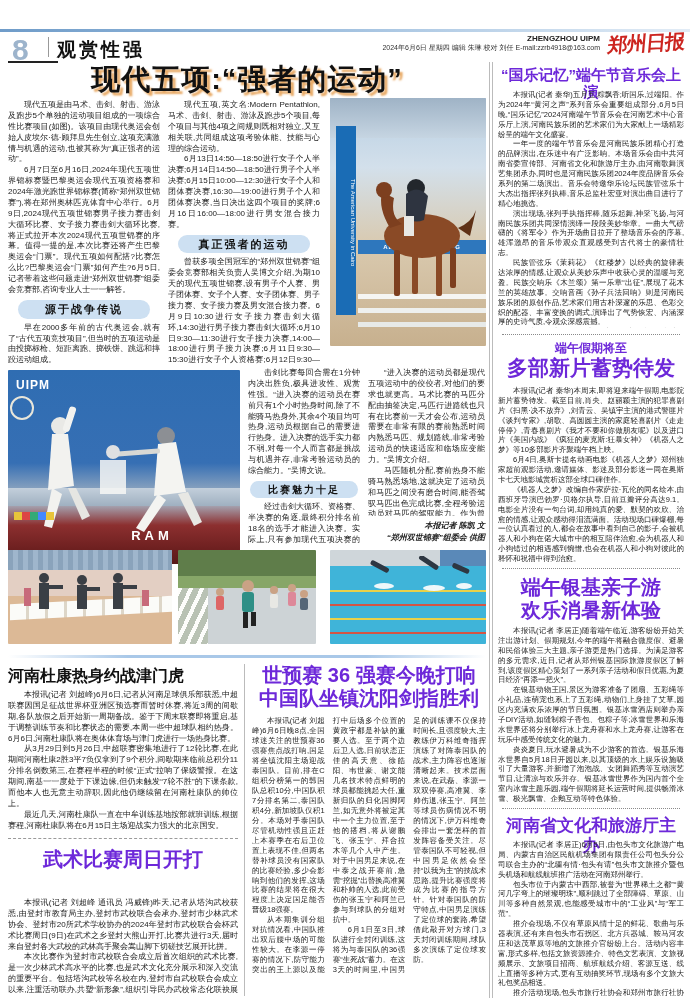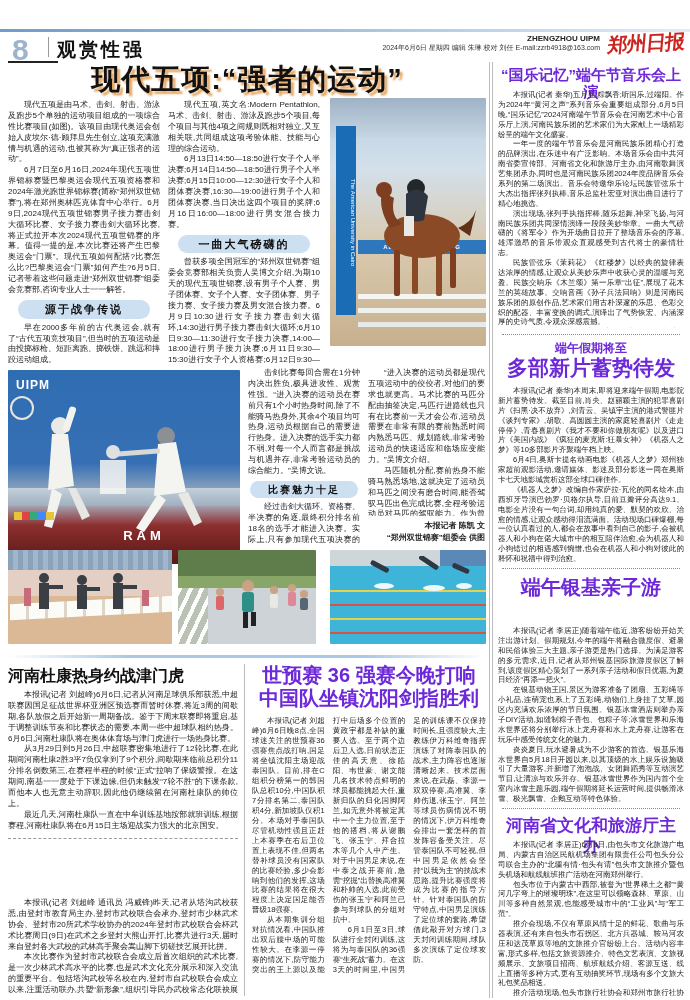--- a/index.html
+++ b/index.html
@@ -15,21 +15,21 @@
         text-shadow:3px 3px 2px #e8a964;}
   .h-center{font-weight:900;text-align:center;color:#6d28d9;line-height:1.15;}
   .h-left{font-weight:900;text-align:left;color:#111;}
   .dotrule{border-top:1px dotted #8a8a8a;height:0;}
   .dashrule{border-top:1px dashed #9a9a9a;height:0;}
   .vrule{width:1px;background:#bbb;}
   .bluebar{background:linear-gradient(90deg,#6f9cc9 0%,#9dbede 45%,#e2ecf6 100%);}
   .bluediv{background:linear-gradient(90deg,rgba(169,200,232,0) 0%,#a9c8e8 25%,#a9c8e8 75%,rgba(169,200,232,0) 100%);}
   .photo{overflow:hidden;border-radius:1px;}
   .vtext{writing-mode:vertical-rl;}
-  .credit{font-size:8px;font-weight:bold;text-align:right;line-height:1.5;color:#222;}
+  .credit{font-size:8px;font-weight:bold;text-align:right;line-height:1.5;color:#222;font-style:italic;}
 </style>
 </head>
 <body>
 
 <div id="page">
 
   <div class="abs bluebar" style="left:0;top:29px;width:690px;height:3px;"></div>
   <div class="abs" style="left:12px;top:33px;font-size:30px;font-weight:bold;color:#9db4cc;">8</div>
   <div class="abs" style="left:48px;top:37px;width:1px;height:20px;background:#999;"></div>
   <div class="abs" style="left:57px;top:37px;font-size:19px;font-weight:bold;letter-spacing:3px;color:#111;">观赏性强</div>
@@ -51,21 +51,21 @@
     <div>
         <p class="para">早在2000多年前的古代奥运会,就有了“古代五项竞技项目”,但当时的五项运动是由投掷标枪、短距离跑、掷铁饼、跳远和摔跤运动组成。</p>
       </div>
   </div>
 
   <div class="abs body-text" style="left:168px;top:100px;width:152px;height:264px;">
     <div>
         <p class="para">现代五项,英文名:Modern Pentathlon,马术、击剑、射击、游泳及跑步5个项目,每个项目与其他4项之间规则既相对独立,又互相关联,共同组成这项考验体能、技能与心理的综合运动。</p>
         <p class="para">6月13日14:50—18:50进行女子个人半决赛;6月14日14:50—18:50进行男子个人半决赛;6月15日10:00—12:30进行女子个人和团体赛决赛,16:30—19:00进行男子个人和团体赛决赛,当日决出这四个项目的奖牌;6月16日16:00—18:00进行男女混合接力赛。</p>
       </div>
-    <div class="pill">一曲大气磅礴的</div>
+    <div class="pill">真正强者的运动</div>
     <div>
         <p class="para">曾获多项全国冠军的“郑州双世锦赛”组委会竞赛部相关负责人吴博文介绍,为期10天的现代五项世锦赛,设有男子个人赛、男子团体赛、女子个人赛、女子团体赛、男子接力赛、女子接力赛及男女混合接力赛。6月9日10:30进行女子接力赛击剑大循环,14:30进行男子接力赛击剑大循环;6月10日9:30—11:30进行女子接力决赛,14:00—18:00进行男子接力决赛;6月11日9:30—15:30进行女子个人资格赛;6月12日9:30—12:30、14:00—18:00进行男子个人资格赛。</p>
       </div>
   </div>
 
   <div class="abs photo" style="left:330px;top:98px;width:156px;height:248px;background:linear-gradient(180deg,#b6cde1 0%,#d3e0eb 28%,#d9c9ae 60%,#c7b08e 100%);">
     <div class="abs" style="left:0;top:0;width:156px;height:40px;background:linear-gradient(180deg,#9fb3c6,#c6d5e2);"></div>
     <div class="abs vtext" style="left:6px;top:28px;width:20px;height:185px;background:#1a6cb5;color:#fff;font-size:6px;text-align:center;padding-top:4px;">The American University in Cairo</div>
     <div class="abs" style="left:28px;top:142px;width:128px;height:14px;background:#2e77bd;color:#fff;font-size:6px;font-weight:bold;text-align:center;line-height:14px;letter-spacing:1px;">ABSOLUTE FENCING</div>
     <div class="abs" style="left:28px;top:196px;width:128px;height:5px;background:#f5f5f2;"></div>
@@ -97,21 +97,21 @@
       <path d="M44 88 L36 126 L44 128 L54 94 Z" fill="#f2f2ef"></path>
       <path d="M60 88 L74 120 L82 116 L68 88 Z" fill="#e6e6e2"></path>
       <circle cx="158" cy="36" r="9" fill="#8c8f94"></circle>
       <path d="M150 44 L168 42 L178 92 L146 96 Z" fill="#f4f4f1"></path>
       <rect x="108" y="50" width="44" height="5" rx="2" fill="#d8d8d4" transform="rotate(-4 130 52)"></rect>
       <path d="M150 94 L128 128 L136 132 L158 100 Z" fill="#f4f4f1"></path>
       <path d="M170 94 L186 126 L194 122 L180 92 Z" fill="#e8e8e4"></path>
       <rect x="92" y="60" width="26" height="34" fill="#f7f7f4" opacity="0.85"></rect>
       <circle cx="105" cy="52" r="7" fill="#dfe0e2"></circle>
     </svg>
-    <div class="abs" style="left:0;top:158px;width:272px;text-align:center;color:#fff;font-weight:900;font-size:13px;letter-spacing:4px;">RAM</div>
+    <div class="abs" style="left:8px;top:158px;width:272px;text-align:center;color:#fff;font-weight:900;font-size:13px;letter-spacing:4px;">RAM</div>
     <div class="abs" style="left:6px;top:142px;width:40px;height:8px;background:linear-gradient(90deg,#e8c43a 0 8px,#d44 8px 16px,#3a7 16px 24px,#48f 24px 32px,#e8c43a 32px 40px);"></div>
   </div>
 
   <div class="abs body-text" style="left:248px;top:368px;width:112px;height:178px;">
     <div>
         <p class="para">击剑比赛每回合需在1分钟内决出胜负,极具进攻性、观赏性强。“进入决赛的运动员在赛前只有1个小时热身时间,除了不能骑马热身外,其余4个项目均可热身,运动员根据自己的需要进行热身。进入决赛的选手实力都不弱,对每一个人而言都是挑战与机遇并存,非常考验运动员的综合能力。”吴博文说。</p>
       </div>
     <div class="pill" style="margin:4px 2px;font-size:10px;">比赛魅力十足</div>
     <div>
         <p class="para">经过击剑大循环、资格赛、半决赛的角逐,最终积分排名前18名的选手才能进入决赛。实际上,只有参加现代五项决赛的选手才会比马术这一项,而此前比的只有击剑、游泳、激光跑这些项目。</p>
@@ -189,20 +189,21 @@
 
   <div class="abs h-left" style="left:8px;top:666px;width:232px;font-size:16px;">河南杜康热身约战津门虎</div>
   <div class="abs body-text" style="left:8px;top:690px;width:230px;height:142px;">
       <p class="para">本报讯(记者 刘超峰)6月6日,记者从河南足球俱乐部获悉,中超联赛因国足征战世界杯亚洲区预选赛而暂时休赛,将近3周的间歇期,各队放假之后开始新一周期备战。鉴于下周末联赛即将重启,基于调整训练节奏和比赛状态的需要,本周一些中超球队相约热身。6月6日,河南杜康队将在奥体体育场与津门虎进行一场热身比赛。</p>
       <p class="para">从3月29日到5月26日,中超联赛密集地进行了12轮比赛,在此期间河南杜康2胜3平7负仅拿到了9个积分,间歇期来临前总积分11分排名倒数第三,在赛程半程的时候“正式”拉响了保级警报。在这期间,南基一一度处于下课边缘,但仍未触发“7轮不胜”的下课条款,而他本人也无意主动辞职,因此他仍继续留在河南杜康队的帅位上。</p>
       <p class="para">最近几天,河南杜康队一直在中牟训练基地按部就班训练,根据赛程,河南杜康队将在6月15日主场迎战实力强大的北京国安。</p>
     </div>
   <div class="abs dashrule" style="left:8px;top:838px;width:230px;"></div>
 
   <div class="abs h-center" style="left:8px;top:848px;width:230px;font-size:20px;">
+    <div>武术比赛周日开打</div>
   </div>
   <div class="abs body-text" style="left:8px;top:898px;width:230px;height:98px;">
       <p class="para">本报讯(记者 刘超峰 通讯员 冯威锋)昨天,记者从塔沟武校获悉,由登封市教育局主办,登封市武校联合会承办,登封市少林武术协会、登封市20所武术学校协办的2024年登封市武校联合会杯武术比赛周日(9日)在武术之乡登封大熊山开打,比赛共进行3天,届时来自登封各大武校的武林高手聚会嵩山脚下切磋技艺展开比拼。</p>
       <p class="para">本次比赛作为登封市武校联合会成立后首次组织的武术比赛,是一次少林武术高水平的比赛,也是武术文化充分展示和深入交流的重要平台。包括塔沟武校等名校在内,登封市自武校联合会成立以来,注重活动联办,共塑“新形象”,组织引导民办武校常态化联袂展演、联办赛事、联合奉献,持续扩大登封作为少林功夫发源地、世界最大武术教育基地的品牌影响力。</p>
     </div>
 
   <div class="abs vrule" style="left:244px;top:664px;height:332px;"></div>
 
   <div class="abs h-center" style="left:252px;top:664px;width:234px;font-size:20px;">
     <div>世预赛 36 强赛今晚打响</div>
@@ -231,29 +232,30 @@
   <div class="abs h-center" style="left:498px;top:356px;width:186px;font-size:21px;">多部新片蓄势待发</div>
   <div class="abs rail-text" style="left:498px;top:386px;width:186px;height:176px;">
       <p class="para">本报讯(记者 秦华)本周末,即将迎来端午假期,电影院新片蓄势待发。截至目前,肖央、赵丽颖主演的犯罪喜剧片《扫黑·决不放弃》,刘青云、吴镇宇主演的港式警匪片《谈判专家》,胡歌、高圆圆主演的家庭轻喜剧片《走走停停》,青春喜剧片《我才不要和你做朋友呢》以及进口片《美国内战》《疯狂的麦克斯:狂暴女神》《机器人之梦》等10多部影片齐聚端午档上映。</p>
       <p class="para">6月4日,奥斯卡提名动画电影《机器人之梦》郑州独家超前观影活动,邀请媒体、影迷及部分影迷一同在奥斯卡七天地影城赏析这部全球口碑佳作。</p>
       <p class="para">《机器人之梦》改编自作家萨拉·瓦伦的同名绘本,由西班牙导演巴勃罗·贝格尔执导,目前豆瓣评分高达9.1。电影全片没有一句台词,却用纯真的爱、默契的欢欣、治愈的情感,让观众感动得泪流满面。活动现场口碑爆棚,每一位认真看过的人,都会在故事中看到自己的影子,会被机器人和小狗在偌大城市中的相互陪伴治愈,会为机器人和小狗错过的相遇感到惋惜,也会在机器人和小狗对彼此的释怀和祝福中得到治愈。</p>
     </div>
   <div class="abs dotrule" style="left:502px;top:568px;width:178px;"></div>
 
   <div class="abs h-center" style="left:498px;top:576px;width:186px;font-size:20px;">
     <div>端午银基亲子游</div>
+    <div>欢乐消暑新体验</div>
   </div>
   <div class="abs rail-text" style="left:498px;top:626px;width:186px;height:176px;">
       <p class="para">本报讯(记者 李居正)随着端午临近,游客纷纷开始关注出游计划、假期规划,今年的端午将融合微度假、避暑和民俗体验三大主题,亲子游更是热门选择。为满足游客的多元需求,近日,记者从郑州银基国际旅游度假区了解到,该度假区精心策划了一系列亲子活动和假日优惠,为夏日经济“再添一把火”。</p>
       <p class="para">在银基动物王国,景区为游客准备了团扇、五彩绳等小礼品,连萌宠也系上了五彩绳,动物们上身挂了艾草,园区内充满欢乐浓厚的节日氛围。银基冰雪酒店则举办亲子DIY活动,如缝制粽子香包、包粽子等;冰雪世界和乐海水世界还将分别举行冰上龙舟赛和水上龙舟赛,让游客在玩乐中感受传统文化的魅力。</p>
       <p class="para">炎炎夏日,玩水避暑成为不少游客的首选。银基乐海水世界自5月18日开园以来,以其顶级的水上娱乐设施吸引了大量游客,并新增了泡泡战、女团舞蹈秀等互动演艺节目,让清凉与欢乐并存。银基冰雪世界作为国内首个全室内冰雪主题乐园,端午假期将延长运营时间,提供畅滑冰雪、极光飘雪、企鹅互动等特色体验。</p>
     </div>
   <div class="abs dotrule" style="left:502px;top:808px;width:178px;"></div>
 
   <div class="abs h-center" style="left:498px;top:816px;width:186px;font-size:17px;">河南省文化和旅游厅主办</div>
   <div class="abs rail-text" style="left:498px;top:840px;width:186px;height:156px;">
       <p class="para">本报讯(记者 李居正)6月5日,由包头市文化旅游广电局、内蒙古自治区民航机场集团有限责任公司包头分公司联合主办的“北疆有情·包头有请”包头市文旅推介暨包头机场和航线航班推广活动在河南郑州举行。</p>
-      <p class="para">包头市位于内蒙古中西部,被誉为“世界稀土之都”“黄河几字弯上的璀璨明珠”,在这里可以领略森林、草原、山川等多种自然景观,也能感受城市中的“工业风”与“军工范”。</p>
+      <p class="para">包头市位于内蒙古中西部,被誉为“世界稀土之都”“黄河几字弯上的璀璨明珠”,顺利跳过了全部障碍、草原、山川等多种自然景观,也能感受城市中的“工业风”与“军工范”。</p>
       <p class="para">推介会现场,不仅有草原风情十足的鲜花、歌曲与乐器表演,还有来自包头市石拐区、北方兵器城、鞍马河农庄和达茂草原等地的文旅推介官纷纷上台。活动内容丰富,形式多样,包括文旅资源推介、特色文艺表演、文旅视频展示、文旅项目招商、航班航线介绍、客源互送、线上直播等多种方式,更有互动抽奖环节,现场有多个文旅大礼包奖品相送。</p>
       <p class="para">推介活动现场,包头市旅行社协会和郑州市旅行社协会签订了合作协议。据悉,包头市将以本次推介活动为契机,持续加强与郑州的交流与合作,为文旅企业提供广阔发展空间,与此同时大力宣传推广“北疆有情·包头有请”文旅品牌。</p>
     </div>
 
 </div>
 
 </body></html>

